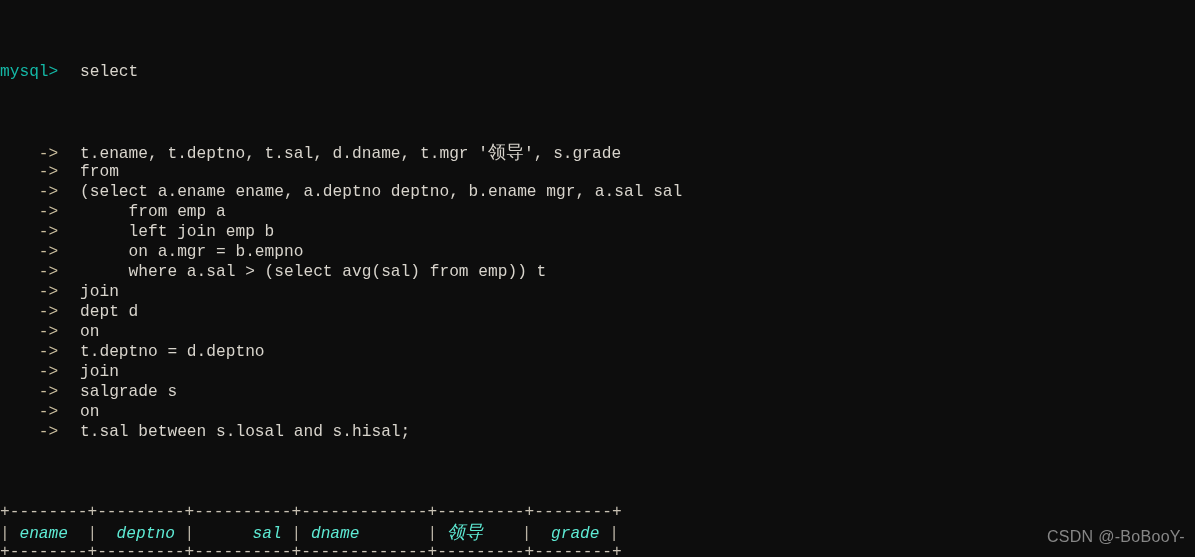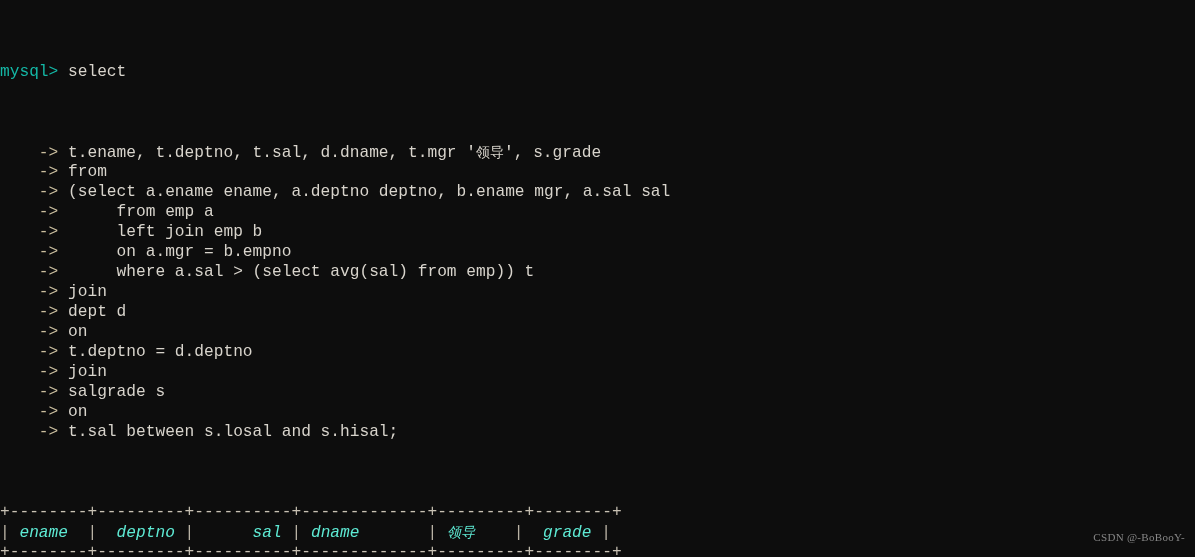--- a/index.html
+++ b/index.html
@@ -28,36 +28,36 @@
     white-space: pre;
     tab-size: 8;
   }
   .line {
     height: 20px;
     white-space: pre;
     letter-spacing: 0px;
   }
   .prompt  { color: #14b8a6; }
   .arrow   { color: #cbbf9f; }
-  .sqltext { color: #d8d4cc; }
+  .sqltext { color: #d8d4cc; margin-left: 12px; }
   .rule    { color: #c9c2b4; }
   .cell    { color: #5eead4; font-style: italic; }
   .bar     { color: #b9b2a4; }
   .cjk {
     font-family: "DejaVu Sans", "Liberation Sans", sans-serif;
-    font-size: 14px;
+    font-size: 18px;
     text-align: center;
   }
   .watermark {
     position: absolute;
     right: 10px;
     bottom: 10px;
     color: #8d8d8d;
-    font-family: Liberation Serif, serif;
-    font-size: 11px;
+    font-family: Liberation Sans, sans-serif;
+    font-size: 16px;
     letter-spacing: 0.3px;
     opacity: 0.95;
   }
 </style>
 </head>
 <body>
 
 <div id="terminal">
   <div class="screen">
 

